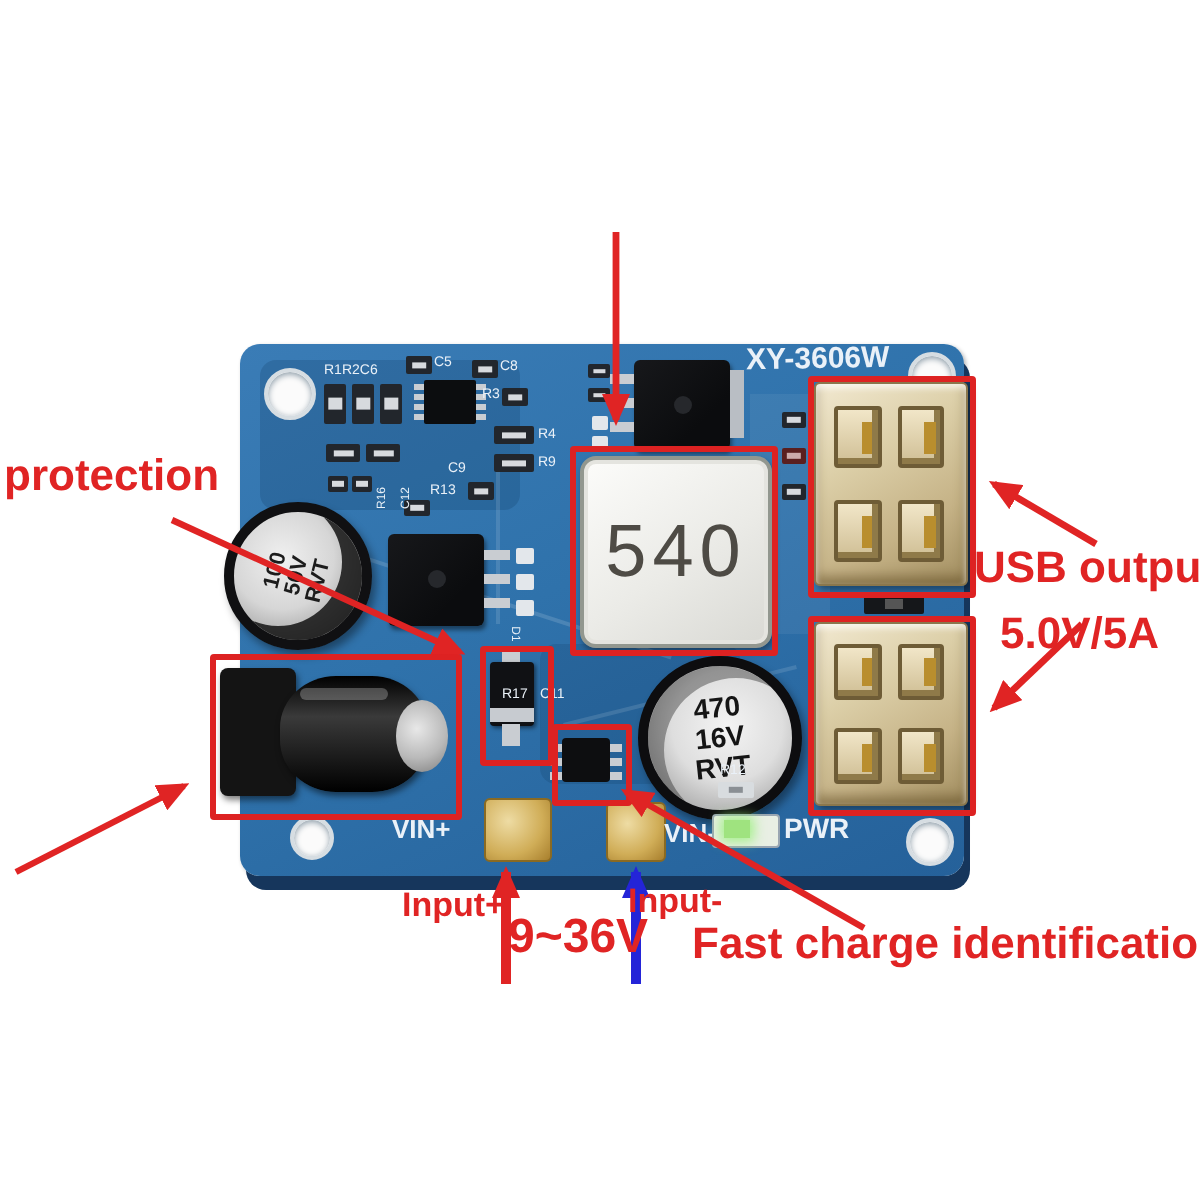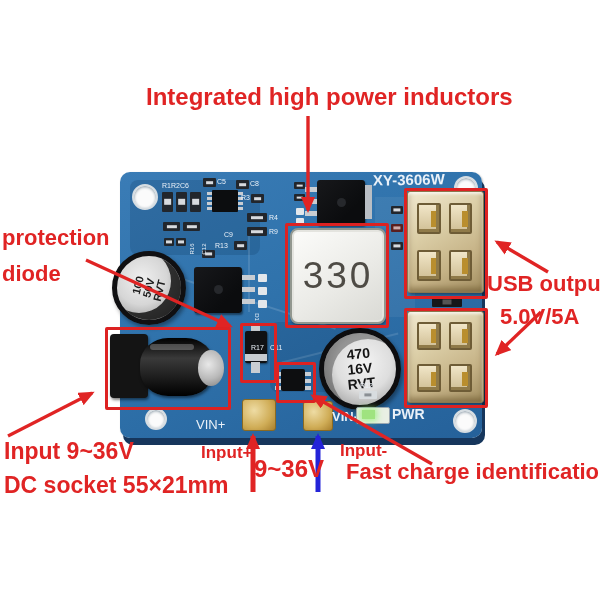--- a/index.html
+++ b/index.html
@@ -173,21 +173,21 @@
     <div class="dot"></div>
     <div class="pin" style="right:-13px;top:8px;width:13px;height:5px;"></div>
     <div class="pin" style="right:-13px;top:20px;width:13px;height:5px;"></div>
     <div class="pin" style="right:-13px;top:32px;width:13px;height:5px;"></div>
   </div>
   <div class="padw" style="left:258px;top:274px;width:9px;height:8px;"></div>
   <div class="padw" style="left:258px;top:287px;width:9px;height:8px;"></div>
   <div class="padw" style="left:258px;top:300px;width:9px;height:8px;"></div>
 
   <div id="inductor">
-    <span>330</span>
+    <span>540</span>
   </div>
 
   <div class="smd" style="left:391px;top:206px;width:12px;height:8px;">
       <div class="band"></div>
     </div>
   <div class="smd" style="left:391px;top:224px;width:12px;height:8px;background:#5a1f1f;">
       <div class="band" style="background:#caa;"></div>
     </div>
   <div class="smd" style="left:391px;top:242px;width:12px;height:8px;">
       <div class="band"></div>
@@ -274,21 +274,21 @@
     <div class="slot" style="top:58%;">
       <div class="tab">
           <div class="gold"></div>
         </div>
       <div class="tab">
           <div class="gold"></div>
         </div>
     </div>
   </div>
 
-  <div class="silk" style="left:196px;top:417px;font-size:13px;font-weight:normal;">VIN+</div>
+  <div class="silk" style="left:196px;top:407px;font-size:13px;font-weight:bold;">VIN+</div>
   <div class="gpad" style="left:242px;top:399px;width:32px;height:30px;"></div>
   <div class="gpad" style="left:303px;top:401px;width:28px;height:28px;"></div>
   <div class="silk" style="left:332px;top:409px;font-size:13px;font-weight:bold;">VIN-</div>
   <div class="silk" style="left:360px;top:382px;">R12</div>
   <div class="smd" style="left:359px;top:391px;width:18px;height:8px;background:#d8dcdf;">
       <div class="band" style="background:#8a8f94;width:40%;"></div>
     </div>
   <div>
     <div class="abs" style="left:356px;top:407px;width:32px;height:15px;background:#e9efe4;border:1px solid #9aa6b2;border-radius:2px;"></div>
     <div class="abs" style="left:362px;top:410px;width:13px;height:9px;background:#9fe37f;box-shadow:0 0 6px 2px rgba(150,240,120,.8);"></div>
@@ -314,35 +314,29 @@
     <line x1="308" y1="116" x2="308" y2="210" stroke="#e02424" stroke-width="3.4" marker-end="url(#ar)"></line>
     <line x1="86" y1="260" x2="230" y2="326" stroke="#e02424" stroke-width="3.2" marker-end="url(#ar)"></line>
     <line x1="8" y1="436" x2="92" y2="393" stroke="#e02424" stroke-width="3.2" marker-end="url(#ar)"></line>
     <line x1="548" y1="272" x2="497" y2="242" stroke="#e02424" stroke-width="3.4" marker-end="url(#ar)"></line>
     <line x1="541" y1="312" x2="497" y2="354" stroke="#e02424" stroke-width="3.4" marker-end="url(#ar)"></line>
     <line x1="432" y1="464" x2="313" y2="396" stroke="#e02424" stroke-width="3.2" marker-end="url(#ar)"></line>
     <line x1="253" y1="492" x2="253" y2="436" stroke="#e02424" stroke-width="5" marker-end="url(#ar)"></line>
     <line x1="318" y1="492" x2="318" y2="436" stroke="#2424d8" stroke-width="5" marker-end="url(#ab)"></line>
   </svg>
 
-  <div class="ann" style="left:146px;top:84px;font-size:24px;">Integrated high power inductors</div>
 
   <div class="ann" style="left:2px;top:220px;font-size:22px;line-height:36px;">
     <div>protection</div>
-    <div>diode</div>
   </div>
 
   <div class="ann" style="left:487px;top:267px;font-size:22px;line-height:33px;">
     <div>USB output</div>
     <div style="margin-left:13px;">5.0V/5A</div>
   </div>
 
-  <div class="ann" style="left:4px;top:434px;font-size:23px;line-height:34px;">
-    <div>Input 9~36V</div>
-    <div>DC socket 55×21mm</div>
-  </div>
 
   <div class="ann" style="left:201px;top:444px;font-size:17px;">Input+</div>
   <div class="ann" style="left:254px;top:456px;font-size:24px;">9~36V</div>
-  <div class="ann" style="left:340px;top:442px;font-size:17px;">Input-</div>
+  <div class="ann" style="left:314px;top:442px;font-size:17px;">Input-</div>
   <div class="ann" style="left:346px;top:460px;font-size:22px;">Fast charge identification</div>
 
 </div>
 
 </body></html>

